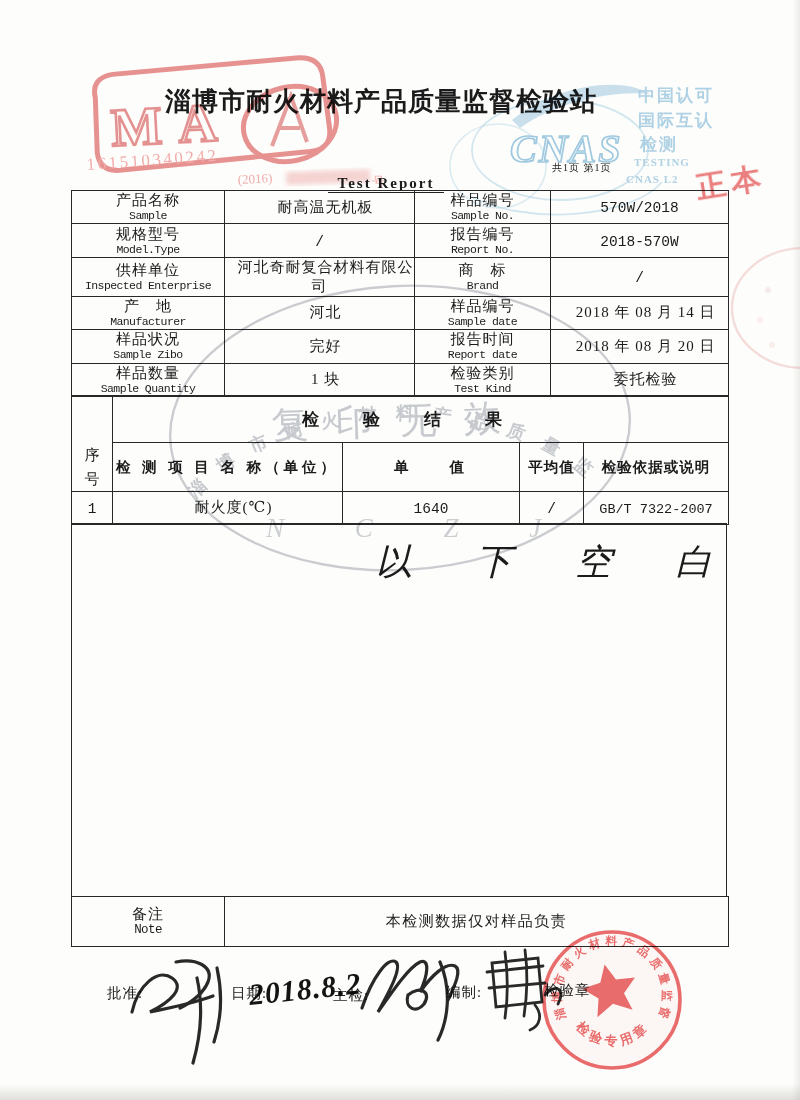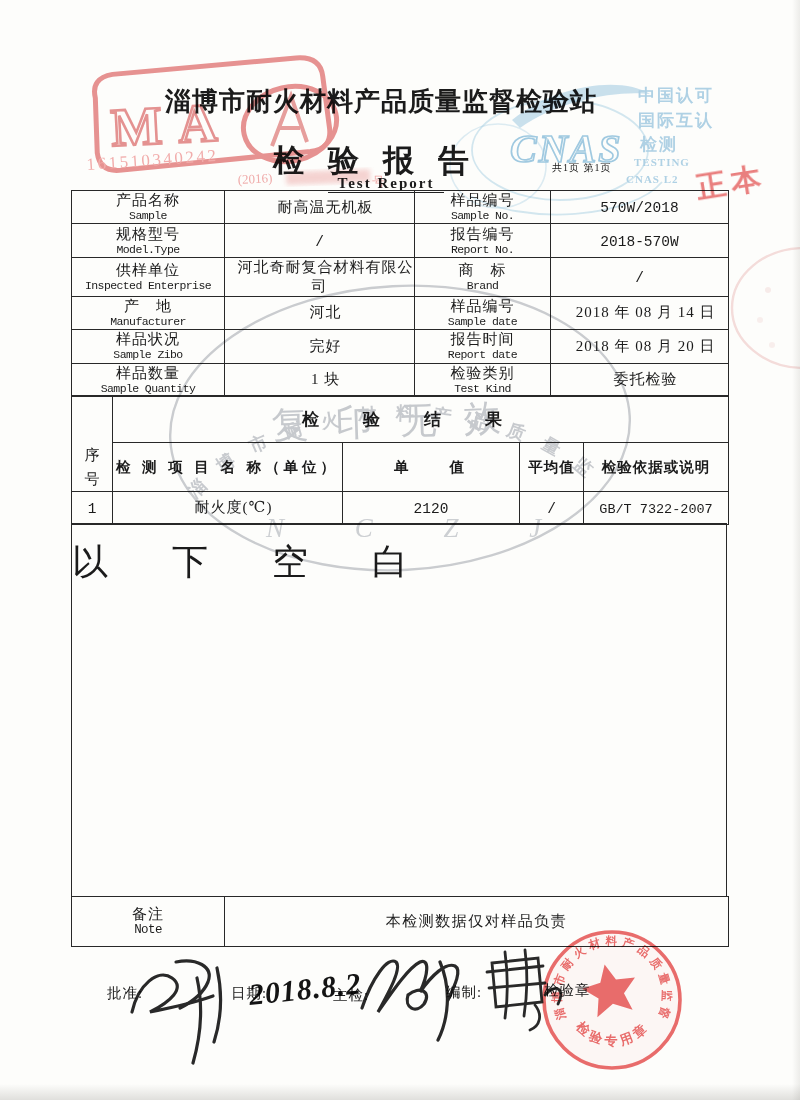--- a/index.html
+++ b/index.html
@@ -22,42 +22,41 @@
   .en{font-family:"Liberation Mono","DejaVu Sans Mono",monospace;font-size:11.5px;letter-spacing:-0.6px;display:block;line-height:1.2;}
   .val{font-size:15px;letter-spacing:1px;padding-left:12px;}
   .valm{font-family:"Liberation Mono","DejaVu Sans Mono",monospace;font-size:14.5px;letter-spacing:0;}
   .t-info tr{height:33.4px;}
   .t-res .r-title{height:31px;}
   .t-res .r-head{height:32px;}
   .t-res .r-data{height:33px;}
   .res-title{font-size:17px;font-weight:700;letter-spacing:44px;text-indent:44px;margin-left:7px;}
   .res-h{font-size:14.5px;font-weight:600;letter-spacing:4px;}
   .seqv{display:inline-block;width:17px;word-break:break-all;font-size:15px;line-height:1.55;margin-top:48px;}
-  .blankcell{width:653.8px;height:372px;border:1.6px solid #282828;margin-top:-1.6px;text-align:left;}
+  .blankcell{width:653.8px;height:372px;border:1.6px solid #282828;margin-top:-1.6px;text-align:right;font-style:italic;}
   .blanktxt{display:inline-block;margin-top:14px;font-size:36px;letter-spacing:14px;font-weight:500;}
   .t-foot{margin-top:-1.6px;}
   .t-foot tr{height:50px;}
   .t-foot .cn{font-size:15px;}
   .concl{font-size:15px;letter-spacing:1.5px;}
   
   .f-label{position:absolute;font-size:14.5px;letter-spacing:1px;z-index:3;}
   
   .overlay{left:0;top:0;z-index:6;pointer-events:none;mix-blend-mode:multiply;}
   .scan-bottom{left:0;bottom:0;width:800px;height:16px;
       background:linear-gradient(rgba(0,0,0,0),rgba(90,88,80,.18));z-index:8;}
   .scan-right{right:0;top:0;width:8px;height:1100px;
       background:linear-gradient(90deg,rgba(0,0,0,0),rgba(90,88,80,.10));z-index:8;}
 </style>
 </head>
 <body>
 
 <div class="page">
 
   <div class="abs ctr hdr-cn">淄博市耐火材料产品质量监督检验站</div>
-  <div class="abs ctr hdr-report">检验报告</div>
   <div class="abs hdr-pages">共1页 第1页</div>
   <div class="abs ctr hdr-test"><span>Test Report</span></div>
 
   <div class="abs tblwrap">
 
     <table class="t-info">
       <colgroup>
           <col style="width:153px">
           <col style="width:190px">
           <col style="width:136px">
@@ -154,21 +153,21 @@
         </tr>
         <tr class="r-head">
           <td><span class="res-h">检 测 项 目 名 称（单位）</span></td>
           <td><span class="res-h">单　　值</span></td>
           <td><span class="res-h" style="letter-spacing:1px">平均值</span></td>
           <td><span class="res-h" style="letter-spacing:1px">检验依据或说明</span></td>
         </tr>
         <tr class="r-data">
           <td><span class="valm">1</span></td>
           <td><span class="val">耐火度(℃)</span></td>
-          <td><span class="valm">2120</span></td>
+          <td><span class="valm">1640</span></td>
           <td><span class="valm">/</span></td>
           <td><span class="valm" style="font-size:13.5px">GB/T 7322-2007</span></td>
         </tr>
       </tbody>
     </table>
 
     <div class="blankcell">
       <span class="blanktxt">以　下　空　白</span>
     </div>
 

